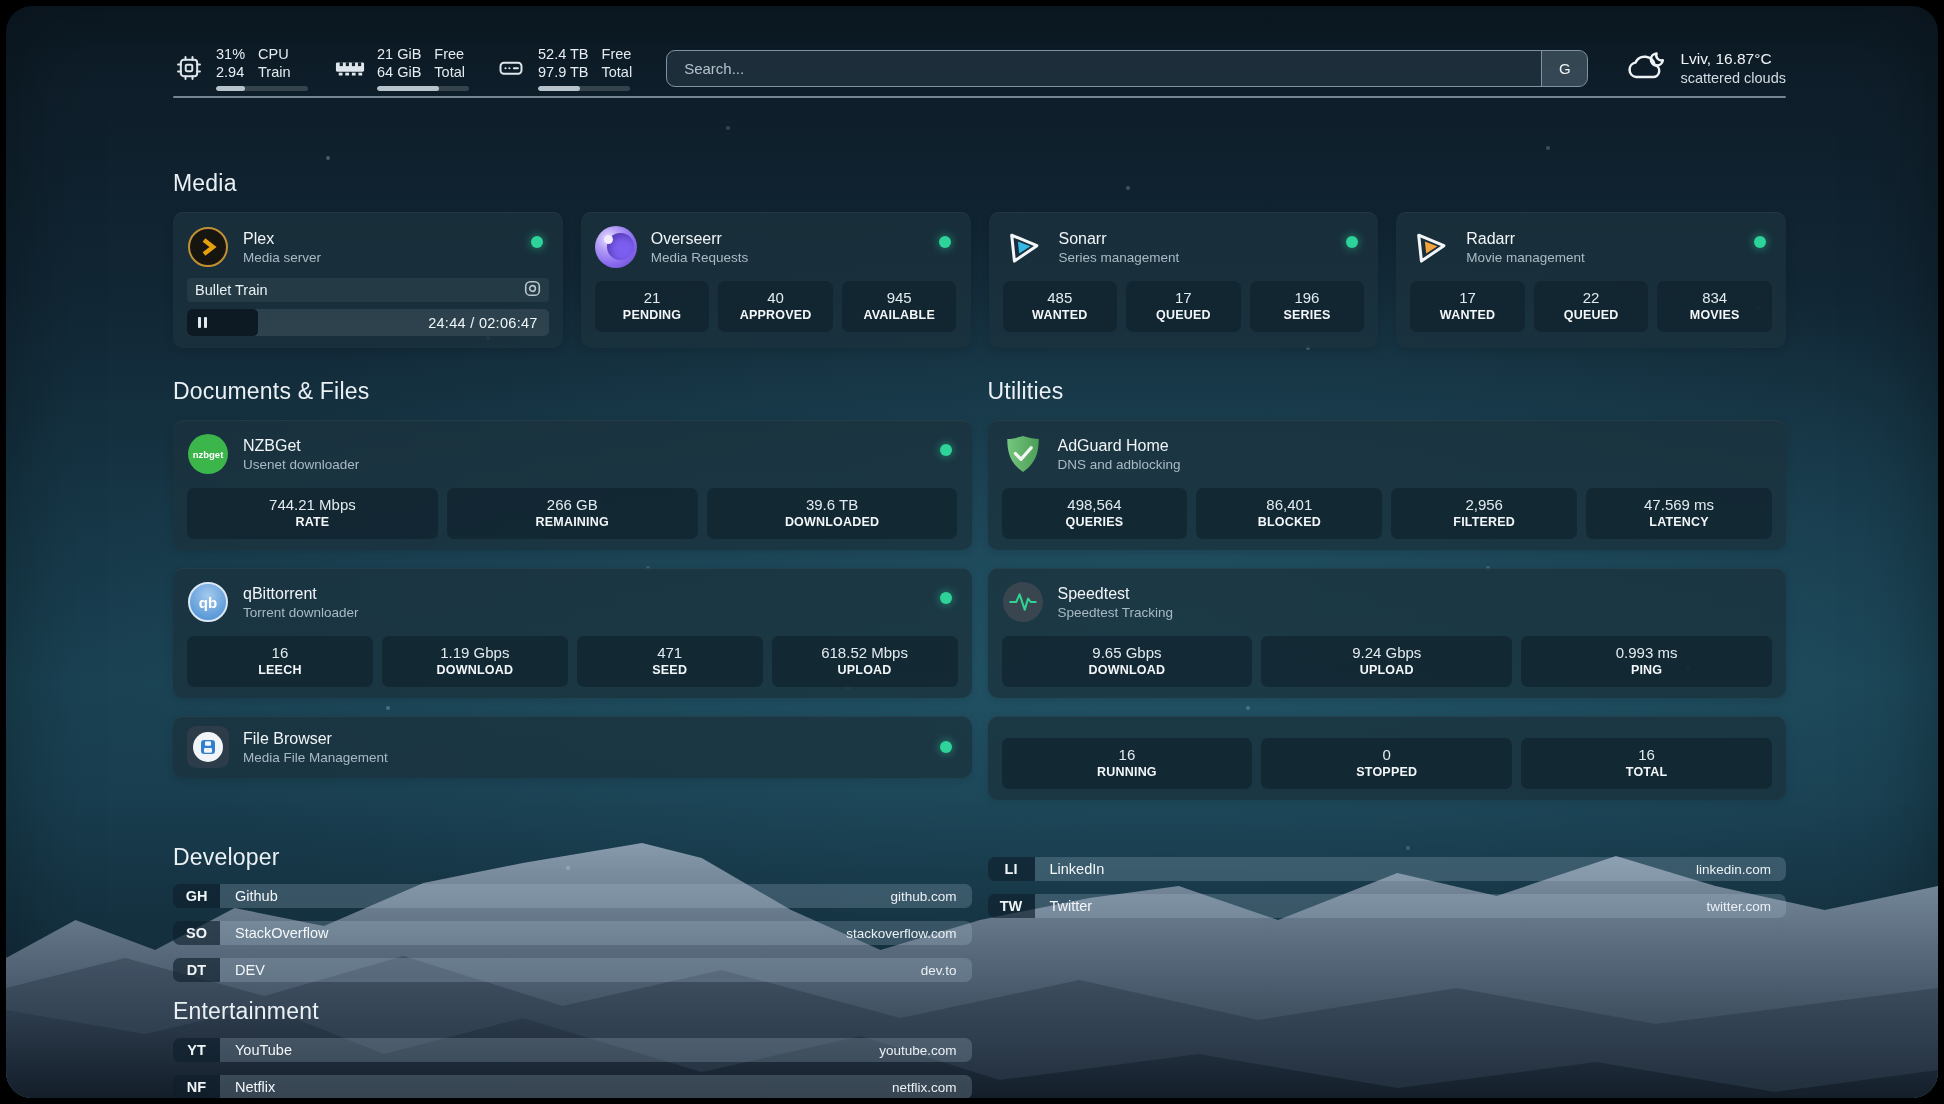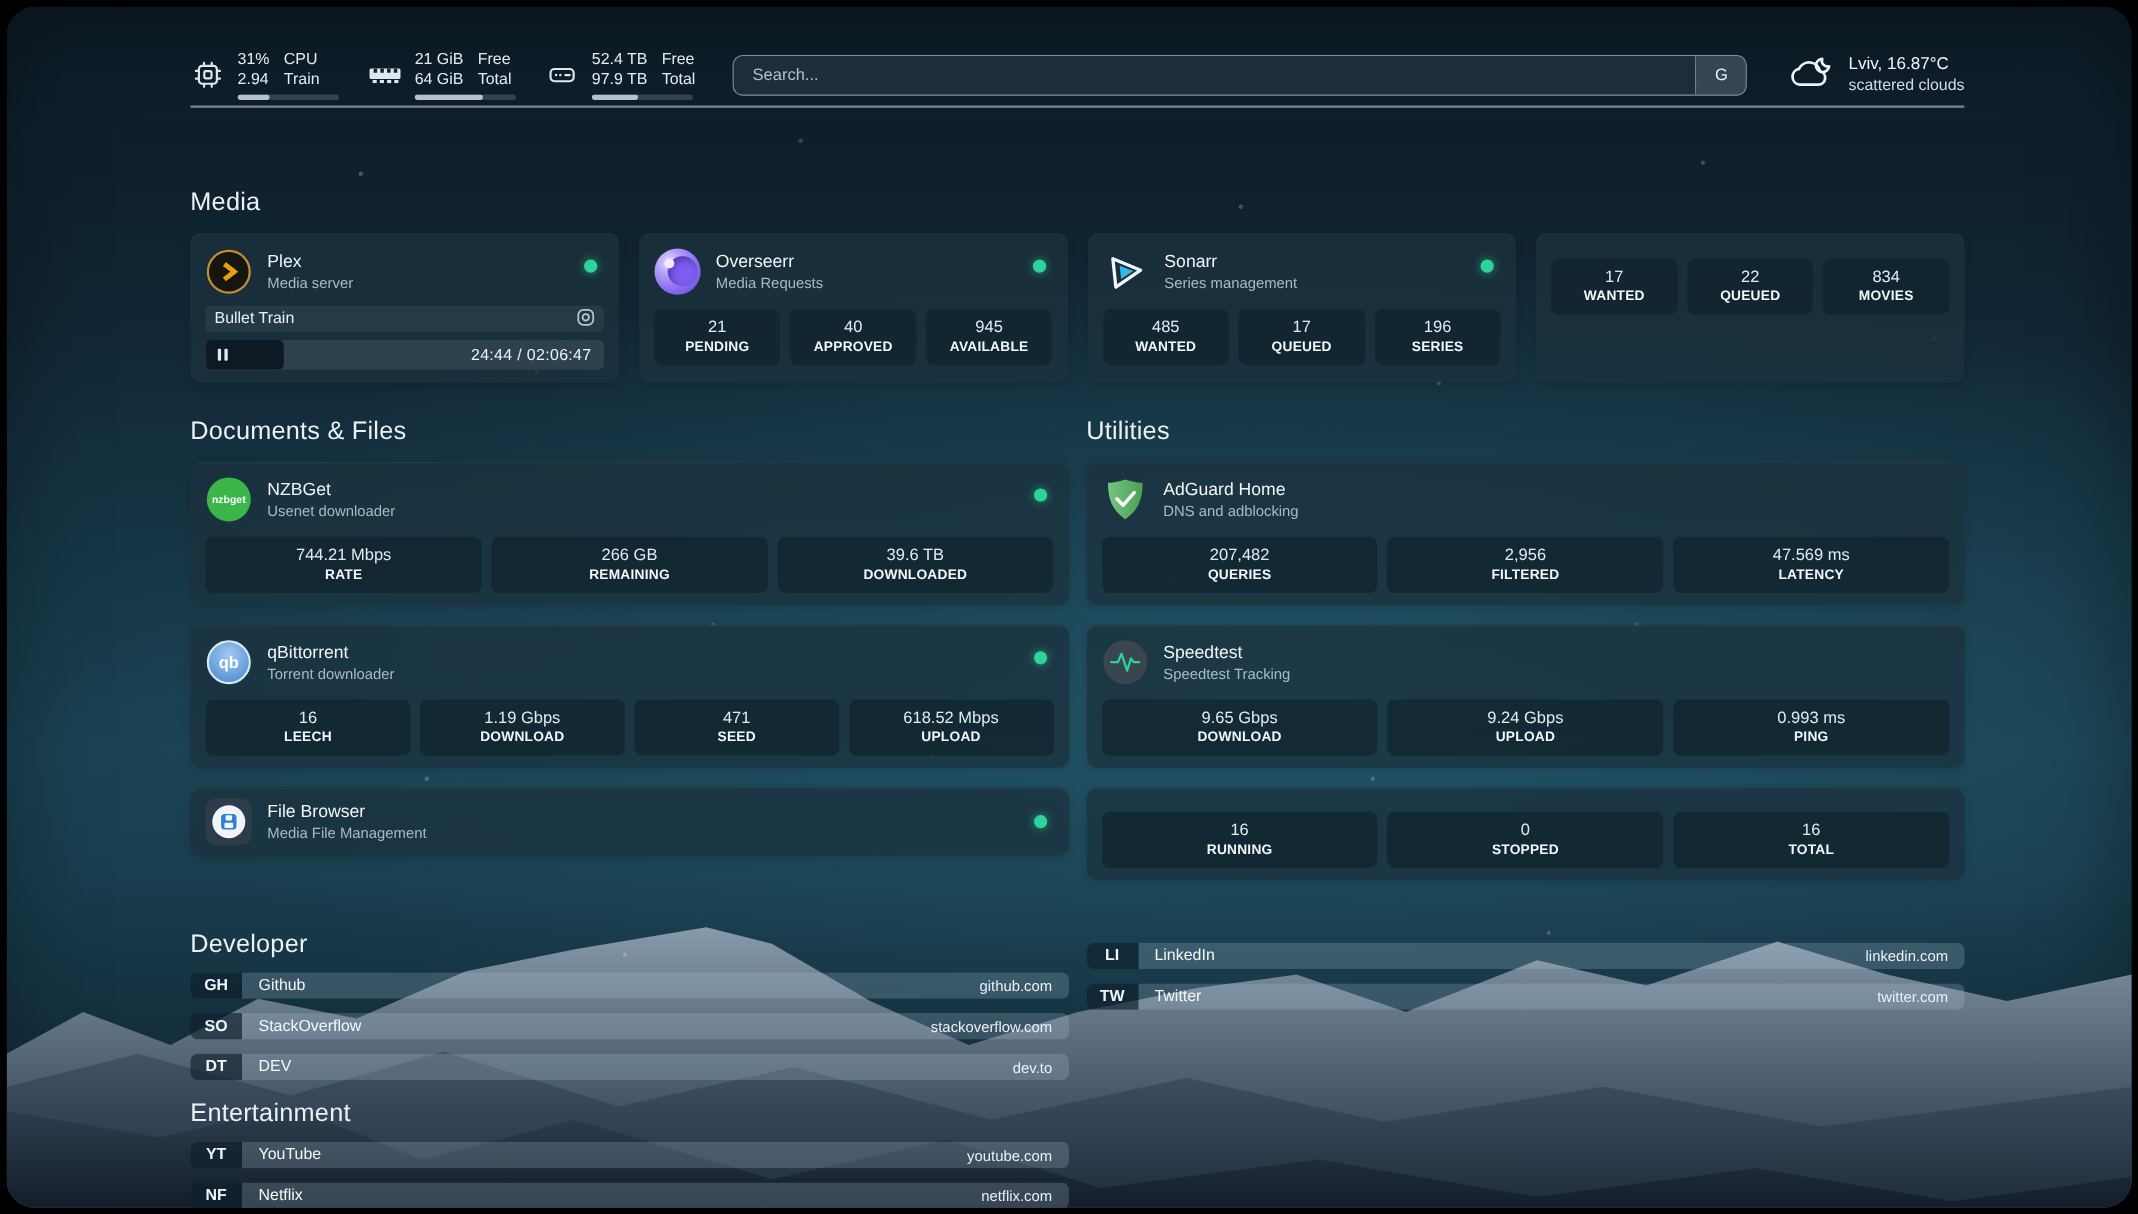--- a/index.html
+++ b/index.html
@@ -347,20 +347,33 @@
               <div class="l">QUEUED</div>
             </div>
           <div class="sbox">
               <div class="v">196</div>
               <div class="l">SERIES</div>
             </div>
         </div>
       </div>
 
       <div class="card">
+        <div class="svc-head">
+          <div class="svc-icon tri">
+            <svg width="40" height="40" viewBox="0 0 40 40">
+              <path d="M9 7 L33 20 L9 33 Z" fill="none" stroke="#f3f6f8" stroke-width="3" stroke-linejoin="round"></path>
+              <path d="M14.5 14 L26.5 20 L14.5 26 Z" fill="#f2a33c"></path>
+            </svg>
+          </div>
+          <div class="svc-text">
+            <div class="svc-title">Radarr</div>
+            <div class="svc-desc">Movie management</div>
+          </div>
+          <span class="dot"></span>
+        </div>
         <div class="stat-row">
           <div class="sbox">
               <div class="v">17</div>
               <div class="l">WANTED</div>
             </div>
           <div class="sbox">
               <div class="v">22</div>
               <div class="l">QUEUED</div>
             </div>
           <div class="sbox">
@@ -477,22 +490,26 @@
                   <polyline points="13,20.5 19,26.5 29.5,14.5" fill="none" stroke="#f4f8f5" stroke-width="3.4" stroke-linecap="round" stroke-linejoin="round"></polyline>
                 </svg>
               </div>
               <div class="svc-text">
                 <div class="svc-title">AdGuard Home</div>
                 <div class="svc-desc">DNS and adblocking</div>
               </div>
             </div>
             <div class="stat-row">
               <div class="sbox">
-                  <div class="v">207,482</div>
+                  <div class="v">498,564</div>
                   <div class="l">QUERIES</div>
+                </div>
+              <div class="sbox">
+                  <div class="v">86,401</div>
+                  <div class="l">BLOCKED</div>
                 </div>
               <div class="sbox">
                   <div class="v">2,956</div>
                   <div class="l">FILTERED</div>
                 </div>
               <div class="sbox">
                   <div class="v">47.569 ms</div>
                   <div class="l">LATENCY</div>
                 </div>
             </div>

